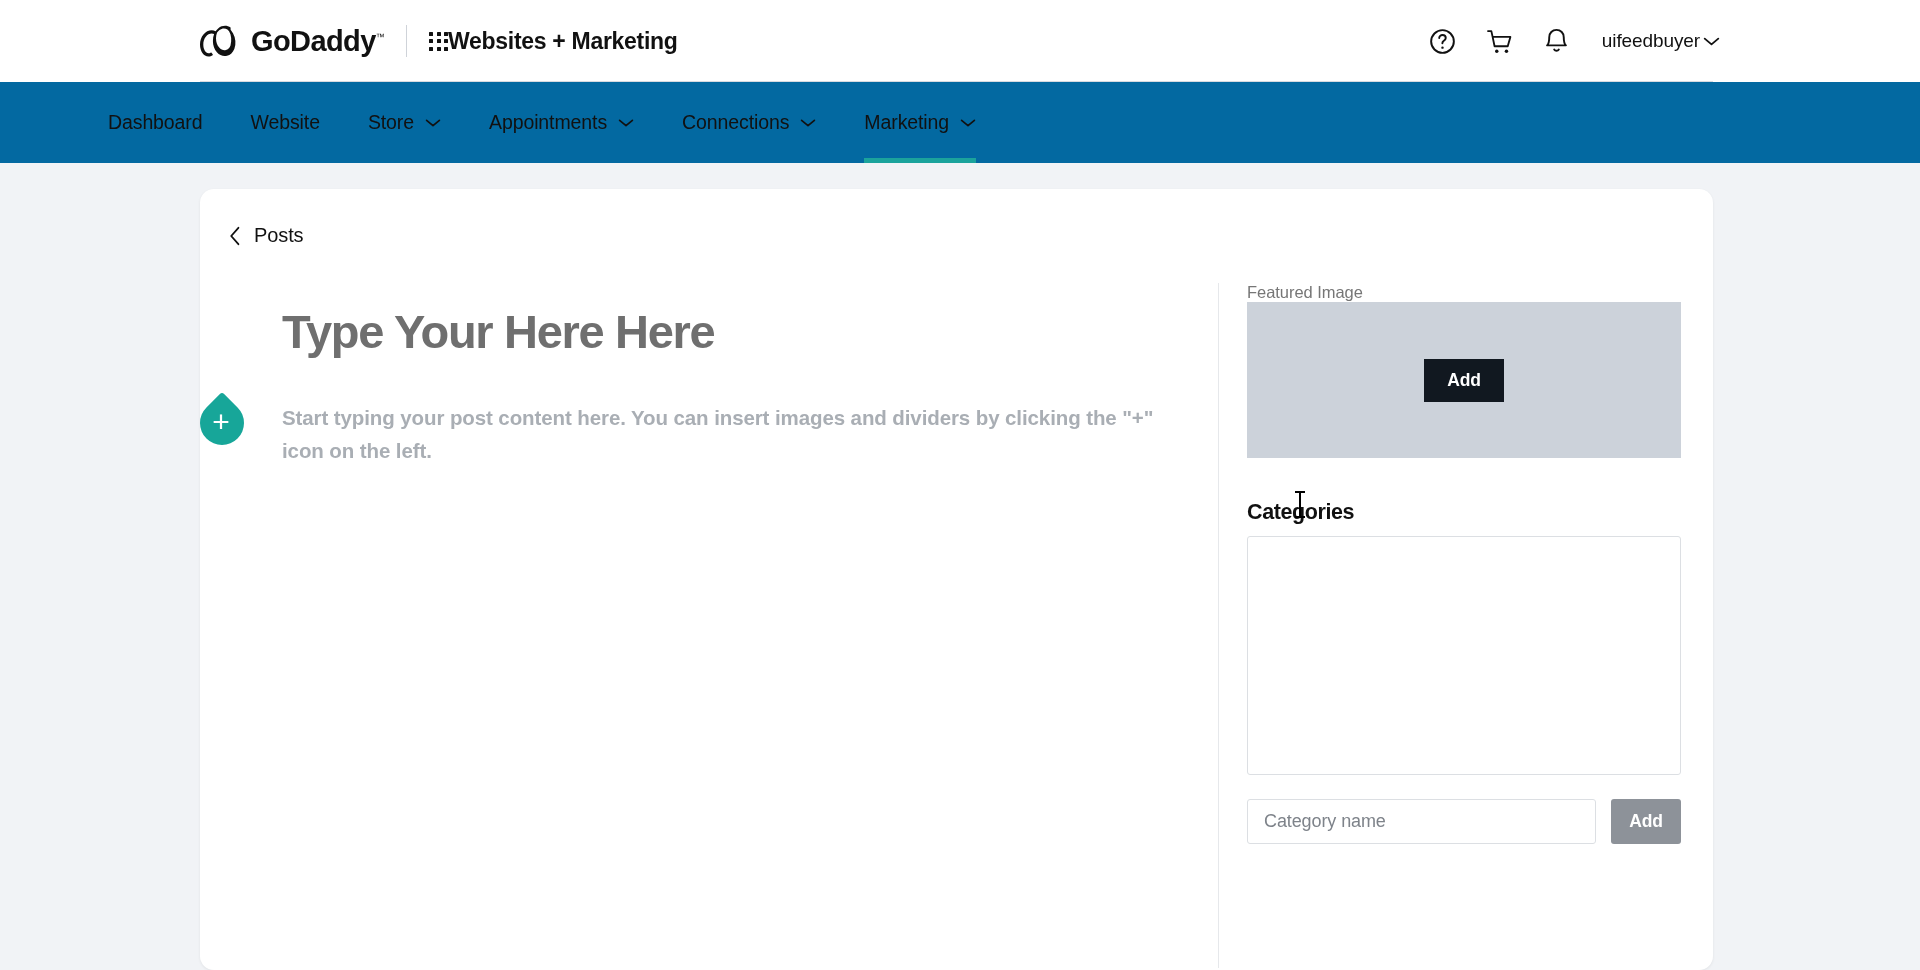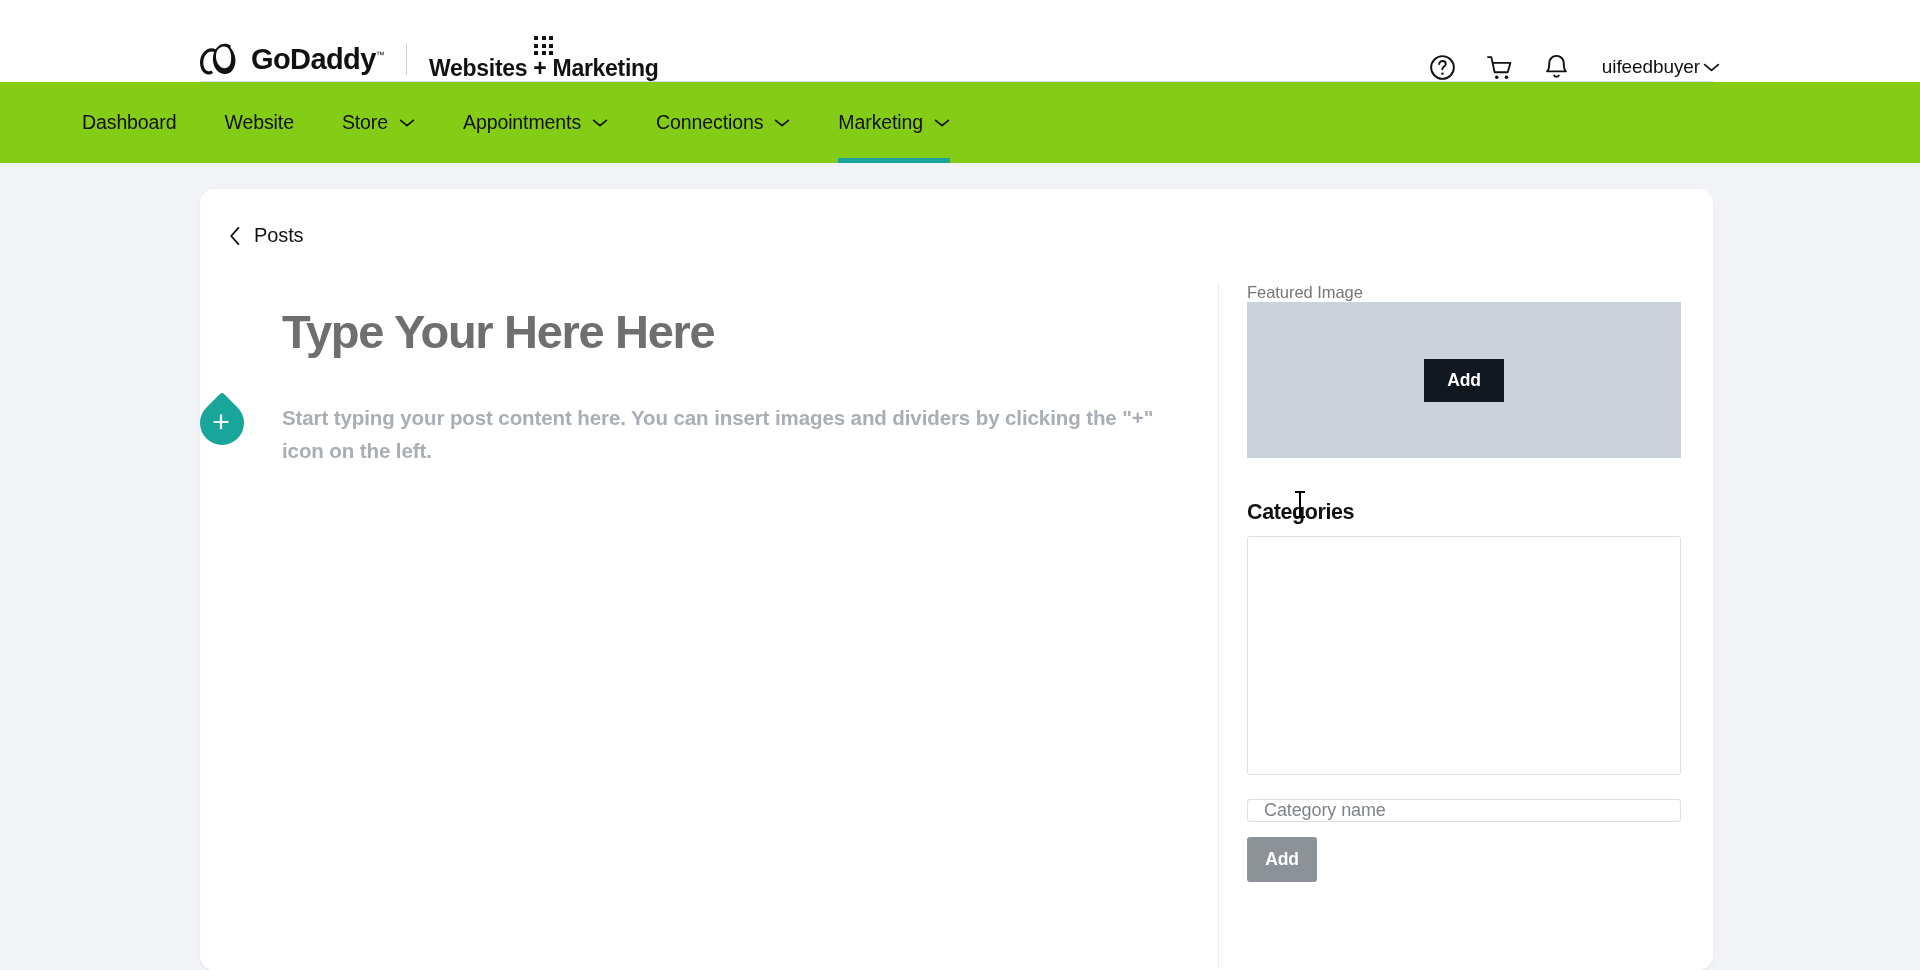--- a/index.html
+++ b/index.html
@@ -15,21 +15,21 @@
     background: #f1f3f6;
     color: #111;
     -webkit-font-smoothing: antialiased;
   }
 
   
   .top-header {
     background: #ffffff;
     height: 82px;
     display: flex;
-    align-items: flex-end;
+    align-items: center;
     padding: 0 200px;
     position: relative;
   }
   .top-header::after {
     content: "";
     position: absolute;
     left: 200px;
     right: 207px;
     bottom: 0;
     height: 1px;
@@ -67,21 +67,20 @@
     width: 1px;
     height: 32px;
     background: #cfd3d9;
     margin: 0 22px;
   }
 
   .app-switch {
     display: flex;
     align-items: center;
     cursor: pointer;
-    flex-direction: column;
   }
   .waffle {
     display: grid;
     grid-template-columns: repeat(3, 4px);
     grid-template-rows: repeat(3, 4px);
     gap: 3.5px;
   }
   .waffle i {
     display: block;
     width: 4px;
@@ -119,25 +118,25 @@
     margin-left: 3px;
   }
   .account-name {
     font-size: 19px;
     color: #111;
     letter-spacing: -0.1px;
   }
 
   
   .main-nav {
-    background: #84cc16;
+    background: #0369a1;
     height: 81px;
     display: flex;
     align-items: stretch;
-    padding: 0 82px;
+    padding: 0 108px;
     gap: 0px;
   }
   .nav-item {
     display: flex;
     align-items: center;
     gap: 11px;
     padding: 0 0px;
     margin-right: 48px;
     position: relative;
     cursor: pointer;
@@ -315,21 +314,20 @@
     border: 1px solid #dcdfe3;
     border-radius: 3px;
     background: #fff;
   }
 
   .category-add-row {
     display: flex;
     gap: 15px;
     margin-top: 24px;
     width: 434px;
-    flex-direction: column;
   }
   .category-input {
     flex: 1;
     height: 45px;
     border: 1px solid #dcdfe3;
     border-radius: 3px;
     padding: 0 16px;
     font-size: 18px;
     font-family: "Liberation Sans", sans-serif;
     color: #111;

